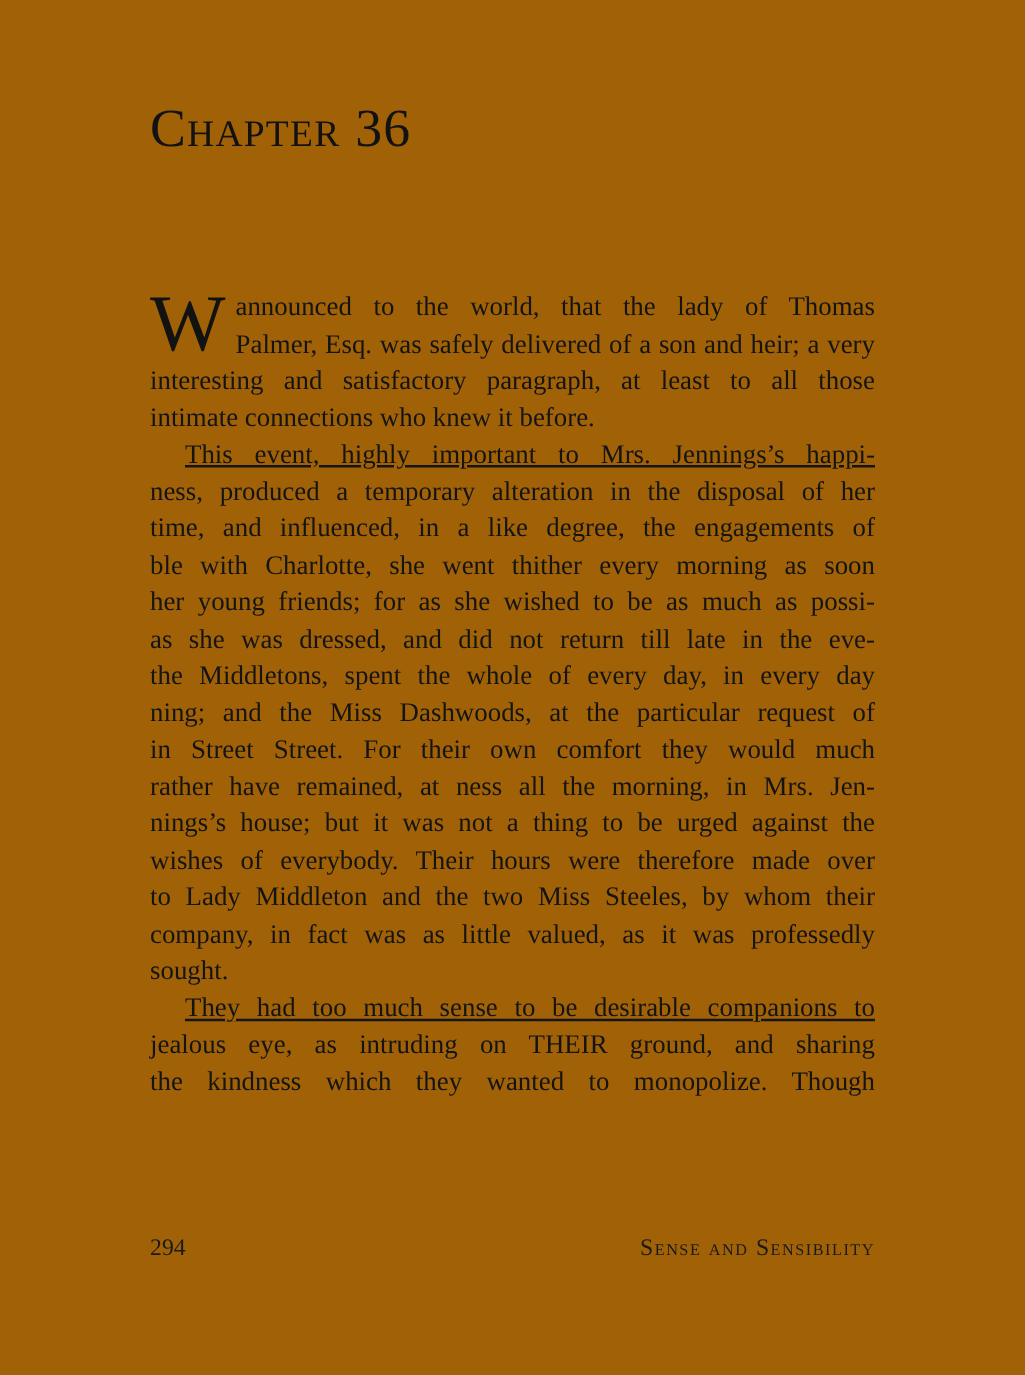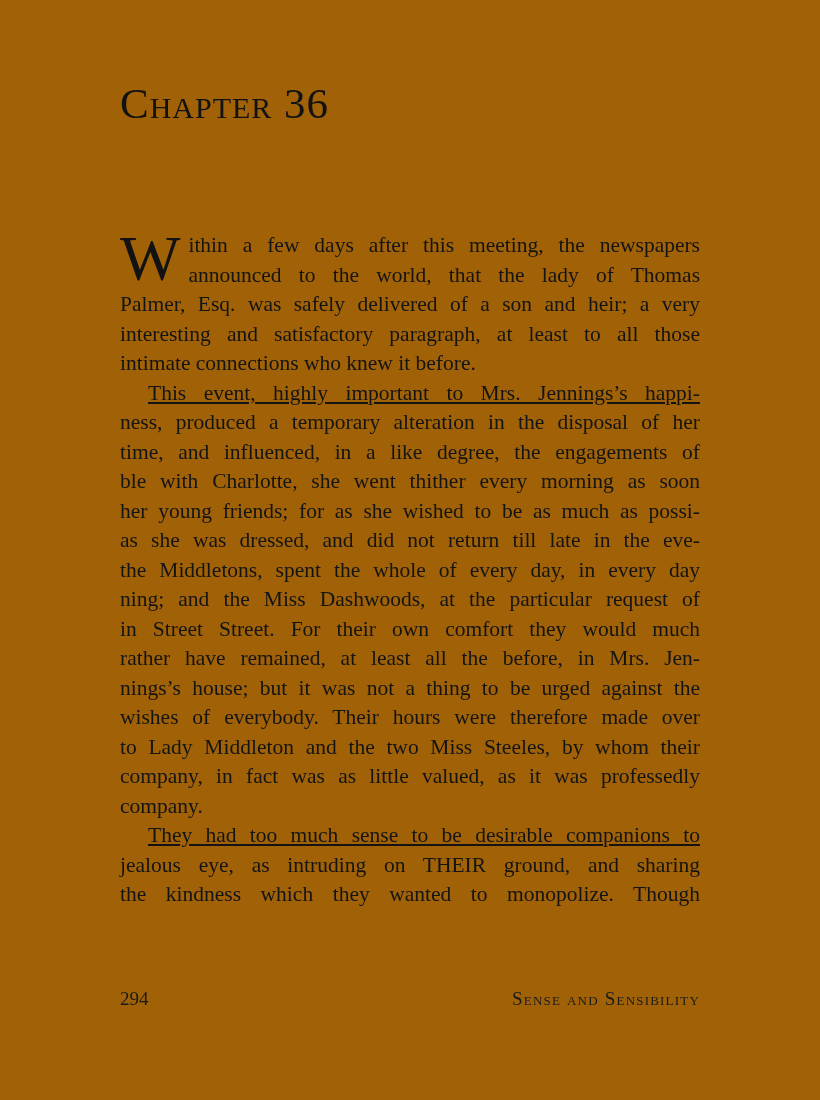--- a/index.html
+++ b/index.html
@@ -81,42 +81,41 @@
 </head>
 <body>
 
 <div class="page">
 
   <h1 class="chapter-heading">Chapter 36</h1>
 
   <main class="body-text">
       <div class="paragraph">
         <span class="dropcap">W</span>
-        <div class="line">ithin a few days after this meeting, the newspapers</div>
         <div class="line">announced to the world, that the lady of Thomas</div>
         <div class="line">Palmer, Esq. was safely delivered of a son and heir; a very</div>
         <div class="line">interesting and satisfactory paragraph, at least to all those</div>
         <div class="line ragged">intimate connections who knew it before.</div>
       </div>
       <div class="paragraph">
         <div class="line first">This event, highly important to Mrs. Jennings’s happi-</div>
         <div class="line">ness, produced a temporary alteration in the disposal of her</div>
         <div class="line">time, and influenced, in a like degree, the engagements of</div>
         <div class="line">ble with Charlotte, she went thither every morning as soon</div>
         <div class="line">her young friends; for as she wished to be as much as possi-</div>
         <div class="line">as she was dressed, and did not return till late in the eve-</div>
         <div class="line">the Middletons, spent the whole of every day, in every day</div>
         <div class="line">ning; and the Miss Dashwoods, at the particular request of</div>
         <div class="line">in Street Street. For their own comfort they would much</div>
-        <div class="line">rather have remained, at least all the before, in Mrs. Jen-</div>
+        <div class="line">rather have remained, at ness all the morning, in Mrs. Jen-</div>
         <div class="line">nings’s house; but it was not a thing to be urged against the</div>
         <div class="line">wishes of everybody. Their hours were therefore made over</div>
         <div class="line">to Lady Middleton and the two Miss Steeles, by whom their</div>
         <div class="line">company, in fact was as little valued, as it was professedly</div>
-        <div class="line ragged">company.</div>
+        <div class="line ragged">sought.</div>
       </div>
       <div class="paragraph">
         <div class="line first">They had too much sense to be desirable companions to</div>
         <div class="line">jealous eye, as intruding on THEIR ground, and sharing</div>
         <div class="line">the kindness which they wanted to monopolize. Though</div>
       </div>
     </main>
 
   <footer class="page-footer">
     <span class="page-number">294</span>

